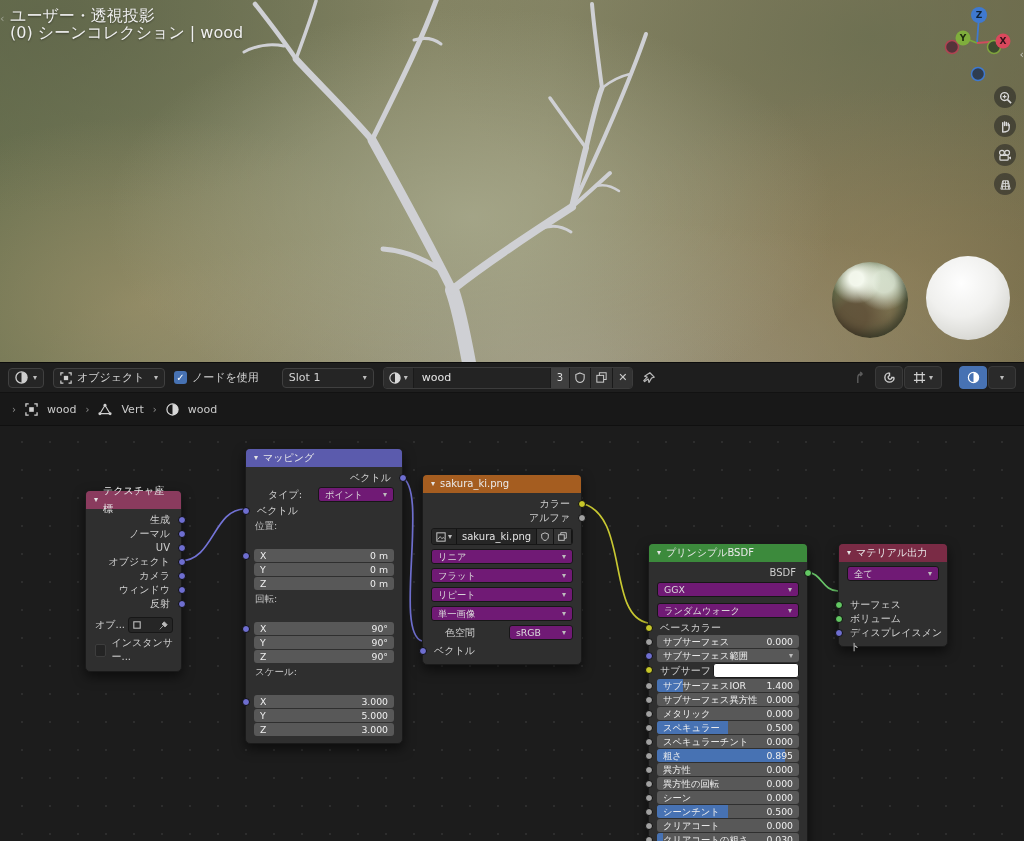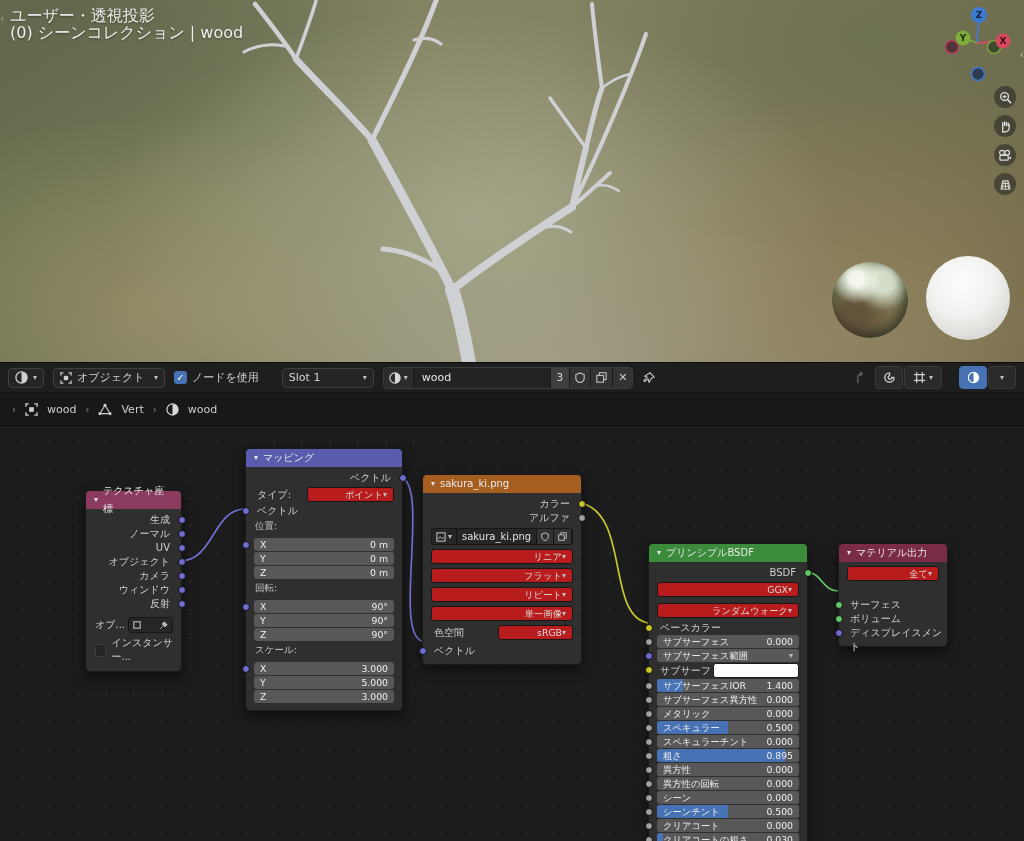--- a/index.html
+++ b/index.html
@@ -83,27 +83,27 @@
   .in-row{position:relative;height:14px;line-height:14px;text-align:left;padding-left:11px;}
   .sock{position:absolute;width:8px;height:8px;border-radius:50%;border:1px solid #0d0d0d;top:2.5px;box-sizing:border-box;}
   .sock.o{right:-4.5px;}  .sock.i{left:-4.5px;}
   .violet{background:#6e6ed0;} .yellow{background:#c7c729;} .gray{background:#a1a1a1;}
   .green{background:#63c763;}
   .prow{position:relative;margin-bottom:1px;display:flex;align-items:center;}
   .widget{flex:1;background:#585858;border-radius:3px;margin:0 8px;height:13px;line-height:13px;
           display:flex;justify-content:space-between;padding:0 6px;color:#efefef;font-size:9.3px;
           position:relative;overflow:hidden;}
   .widget .wl,.widget .wv,.widget .carat{position:relative;z-index:1;}
-  .widget.drop{background:#b91c1c;border:1px solid #171717;color:#dcdcdc;justify-content:flex-end;}
+  .widget.drop{background:#701a75;border:1px solid #171717;color:#dcdcdc;}
   .fill{position:absolute;left:0;top:0;bottom:0;background:#4772b3;z-index:0;}
-  .grp-label{padding:2px 9px 5px;color:#c6c6c6;font-size:9.5px;}
+  .grp-label{padding:2px 9px 16px;color:#c6c6c6;font-size:9.5px;}
   .plabel{padding-left:11px;height:13px;line-height:13px;flex:1;}
   .swatch{width:84px;height:13px;background:#fff;border-radius:3px;margin-right:8px;border:1px solid #1c1c1c;}
   .type-row{display:flex;align-items:center;margin:2px 0;}
-  .type-row .tlabel{padding-left:11px;width:42px;}
+  .type-row .tlabel{padding-left:22px;width:42px;}
   .img-row{display:flex;align-items:stretch;height:15px;margin:3px 8px 4px;gap:0;
            border-radius:3px;overflow:hidden;border:1px solid #171717;}
   .img-row>*{display:flex;align-items:center;background:#262626;}
   .ir-ico{padding:0 4px;gap:2px;border-right:1px solid #141414;}
   .ir-name{flex:1;padding:0 5px;color:#e2e2e2;}
   .ir-btn{padding:0 4px;background:#333;border-left:1px solid #141414;color:#c9c9c9;font-size:9px;}
   .objfield{flex:1;background:#262626;border:1px solid #171717;border-radius:3px;height:14px;
             display:flex;align-items:center;padding:0 4px;justify-content:space-between;margin-right:8px;}
   .chk-empty{width:11px;height:11px;background:#242424;border:1px solid #3d3d3d;border-radius:2px;
              margin:0 5px 0 9px;}

